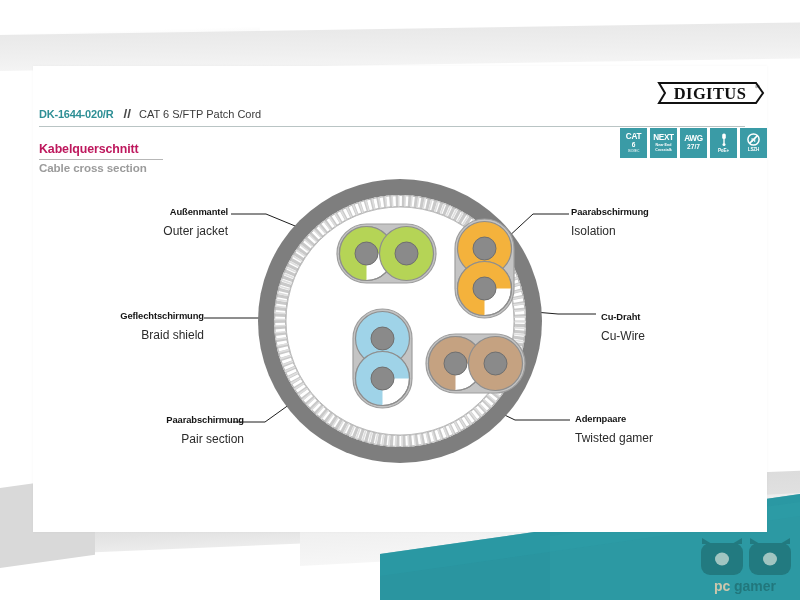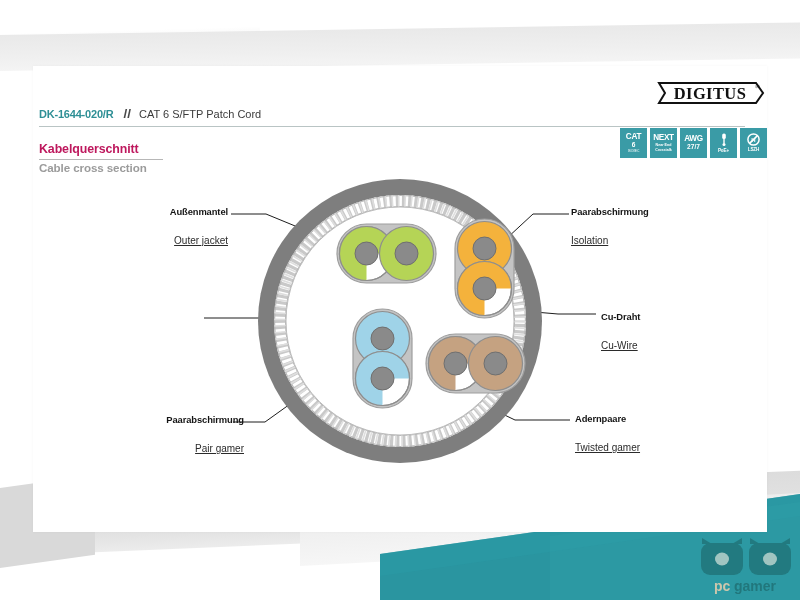--- a/index.html
+++ b/index.html
@@ -149,21 +149,21 @@
   .badge .b1 { font-size: 8.2px; font-weight: bold; letter-spacing: -0.3px; }
   .badge .b2 { font-size: 6.6px; font-weight: bold; margin-top: 1px; }
   .badge .b3 { font-size: 3.4px; margin-top: 1.5px; opacity: .95; letter-spacing:-0.1px;}
   .badge .bsmall { font-size: 3.6px; font-weight:bold; text-align:center; margin-top:1px; line-height:1.15;}
   .badge .blabel { font-size: 4.6px; font-weight: bold; margin-top: 2px; letter-spacing:-0.1px;}
   
   .diagram { position: absolute; left: 33px; top: 166px; width: 734px; height: 330px; }
   
   .lbl { position: absolute; }
   .lbl .de { font-size: 9.4px; font-weight: bold; color: #141414; letter-spacing:-0.1px; white-space: nowrap; }
-  .lbl .en { font-size: 10px; color: #2b2b2b; white-space: nowrap; margin-top: 18px; text-decoration: underline; }
+  .lbl .en { font-size: 12px; color: #2b2b2b; white-space: nowrap; margin-top: 7px; }
   .lbl.right { text-align: left; }
   .lbl.leftal { text-align: right; }
   
   .wm { position: absolute; right: 6px; bottom: 4px; width: 96px; height: 62px; }
 </style>
 </head>
 <body>
 
 <div id="stage">
 
@@ -346,24 +346,28 @@
         </g>
       </g>
     </svg>
   </div>
 
   <div class="lbl leftal" style="left:60px; top:206px; width:168px;">
     <div class="de">Außenmantel</div>
     <div class="en">Outer jacket</div>
   </div>
 
+  <div class="lbl leftal" style="left:20px; top:310px; width:184px;">
+    <div class="de">Geflechtschirmung</div>
+    <div class="en">Braid shield</div>
+  </div>
 
   <div class="lbl leftal" style="left:64px; top:414px; width:180px;">
     <div class="de">Paarabschirmung</div>
-    <div class="en">Pair gamer</div>
+    <div class="en">Pair section</div>
   </div>
 
   <div class="lbl right" style="left:571px; top:206px; width:180px;">
     <div class="de">Paarabschirmung</div>
     <div class="en">Isolation</div>
   </div>
 
   <div class="lbl right" style="left:601px; top:311px; width:150px;">
     <div class="de">Cu-Draht</div>
     <div class="en">Cu-Wire</div>

